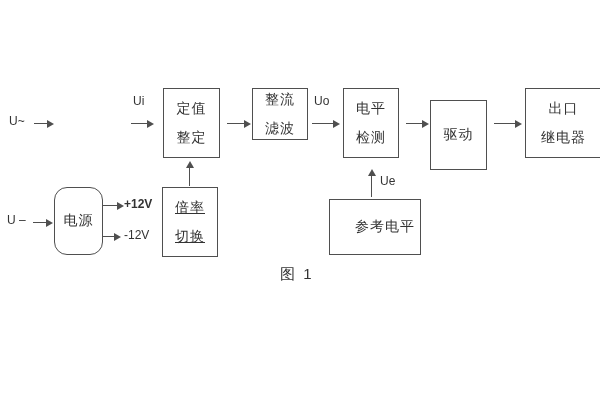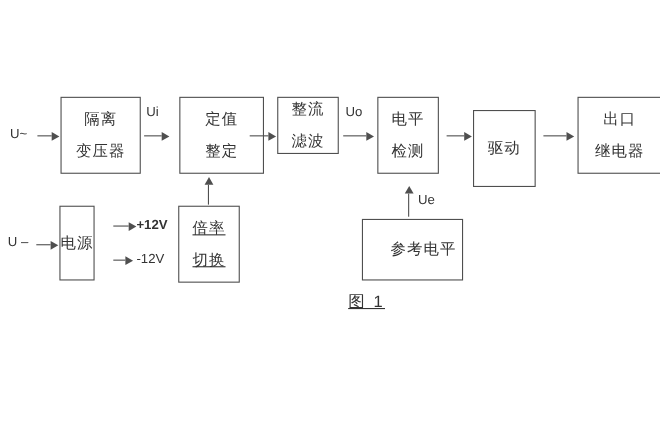--- a/index.html
+++ b/index.html
@@ -38,32 +38,28 @@
 <body>
 
 <div class="stage">
 
   <span class="sig" style="left:9px; top:114px;">U~</span>
   <div class="harrow" style="left:34px; top:119px; width:20px;">
     <i class="shaft"></i>
       <i class="head"></i>
   </div>
 
-  <div class="box" style="left:55px; top:88px; width:73px; height:70px;">
-    <span>隔离</span>
-    <span>变压器</span>
-  </div>
 
   <span class="sig" style="left:133px; top:94px;">Ui</span>
   <div class="harrow" style="left:131px; top:119px; width:23px;">
     <i class="shaft"></i>
       <i class="head"></i>
   </div>
 
-  <div class="box" style="left:163px; top:88px; width:77px; height:70px;">
+  <div class="box" style="left:163px; top:88px; width:57px; height:70px;">
     <span>定值</span>
     <span>整定</span>
   </div>
 
   <div class="harrow" style="left:227px; top:119px; width:24px;">
     <i class="shaft"></i>
       <i class="head"></i>
   </div>
 
   <div class="box" style="left:252px; top:88px; width:56px; height:52px;">
@@ -100,21 +96,21 @@
     <span>出口</span>
     <span>继电器</span>
   </div>
 
   <span class="sig" style="left:7px; top:213px;">U –</span>
   <div class="harrow" style="left:33px; top:218px; width:20px;">
     <i class="shaft"></i>
       <i class="head"></i>
   </div>
 
-  <div class="box" style="left:54px; top:187px; width:32px; height:68px;">
+  <div class="box" style="left:54px; top:187px; width:49px; height:68px;border-radius:13px;">
     <span>电源</span>
   </div>
 
   <div class="harrow" style="left:103px; top:201px; width:21px;">
     <i class="shaft"></i>
       <i class="head"></i>
   </div>
   <span class="sig" style="left:124px; top:197px;font-weight:bold;">+12V</span>
 
   <div class="harrow" style="left:103px; top:232px; width:18px;">
@@ -134,15 +130,15 @@
 
   <div class="box" style="left:329px; top:199px; width:92px; height:56px;padding-left:20px;">
     <span>参考电平</span>
   </div>
   <div class="varrow" style="left:367px; top:169px; height:28px;">
     <i class="head"></i>
       <i class="shaft"></i>
   </div>
   <span class="sig" style="left:380px; top:174px;">Ue</span>
 
-  <div class="caption" style="left:280px; top:265px; width:70px; text-align:right;text-decoration:underline;">图 1</div>
+  <div class="caption" style="left:280px; top:265px; width:70px; text-align:left;">图 1</div>
 
 </div>
 
 </body></html>

